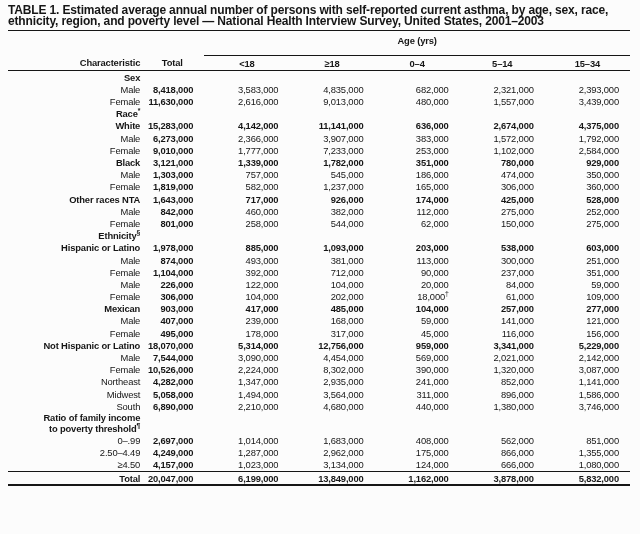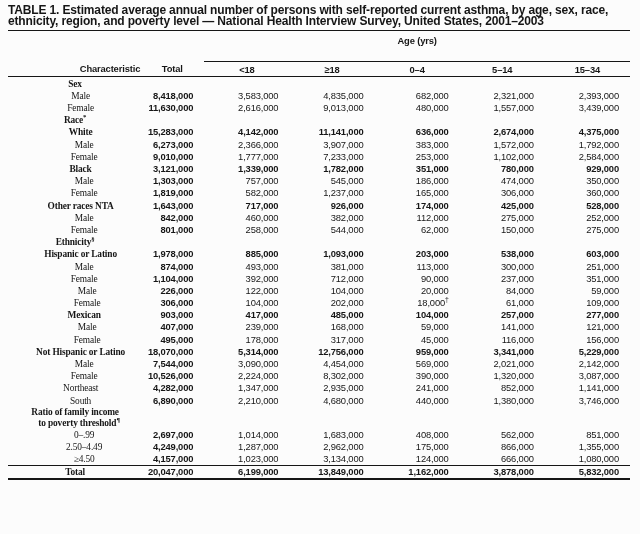--- a/index.html
+++ b/index.html
@@ -8,27 +8,27 @@
   .page{padding:5px 10px 0 8px;}
   .title{font-weight:bold;font-size:12px;line-height:11px;letter-spacing:-0.15px;}
   .title-rule{border-top:1.8px solid #161616;margin-top:3px;}
   table{width:622px;border-collapse:collapse;table-layout:fixed;
         font-size:9.4px;letter-spacing:-0.15px;margin-top:0;}
   col.c-lbl{width:132px;}
   col.c-tot{width:64px;}
   col.c-age{width:85px;}
   col.c-age-last{width:85px;}
   th{font-weight:bold;padding:0;}
-  thead .agespan th{height:15px;vertical-align:bottom;padding-bottom:15px;}
+  thead .agespan th{height:15px;vertical-align:bottom;padding-bottom:9px;}
   thead .agespan th.span-cell{border-bottom:1px solid #161616;text-align:center;}
   thead .colhdr th{height:14px;vertical-align:middle;border-bottom:1.8px solid #161616;}
   thead .colhdr th.h-lbl{text-align:right;}
   thead .colhdr th.h-num{text-align:center;}
   tbody td{height:12.2px;padding:0;vertical-align:bottom;line-height:10.5px;}
-  td.lbl{text-align:center;white-space:nowrap;font-family:Liberation Serif, serif;}
+  td.lbl{text-align:right;white-space:nowrap;}
   td.num{text-align:right;padding-right:11px;white-space:nowrap;}
   .b{font-weight:bold;}
   .i0{padding-left:2px;}
   .i1{padding-left:13px;}
   .i2{padding-left:20px;}
   .i3{padding-left:26px;}
   .wrap2{padding-left:8px;}
   td.two-line{height:22px;line-height:10.5px;}
   tr.total-row td{border-top:1px solid #161616;border-bottom:2.6px solid #161616;}
   sup{font-size:6.8px;vertical-align:super;line-height:0;}
@@ -295,20 +295,29 @@
         <tr>
           <td class="lbl i1">Northeast</td>
           <td class="num b">4,282,000</td>
           <td class="num">1,347,000</td>
           <td class="num">2,935,000</td>
           <td class="num">241,000</td>
           <td class="num">852,000</td>
           <td class="num">1,141,000</td>
         </tr>
         <tr>
+          <td class="lbl i1">Midwest</td>
+          <td class="num b">5,058,000</td>
+          <td class="num">1,494,000</td>
+          <td class="num">3,564,000</td>
+          <td class="num">311,000</td>
+          <td class="num">896,000</td>
+          <td class="num">1,586,000</td>
+        </tr>
+        <tr>
           <td class="lbl i1">South</td>
           <td class="num b">6,890,000</td>
           <td class="num">2,210,000</td>
           <td class="num">4,680,000</td>
           <td class="num">440,000</td>
           <td class="num">1,380,000</td>
           <td class="num">3,746,000</td>
         </tr>
         <tr>
           <td class="lbl i0 b two-line">Ratio of family income<br><span class="wrap2">to poverty threshold<sup>¶</sup></span></td>

